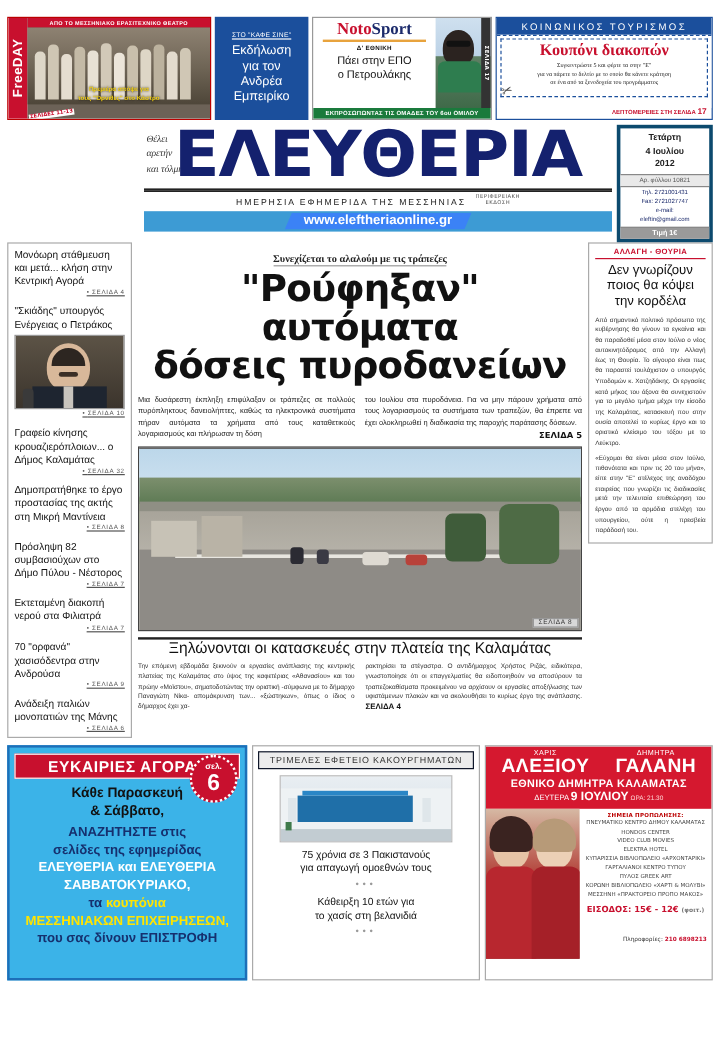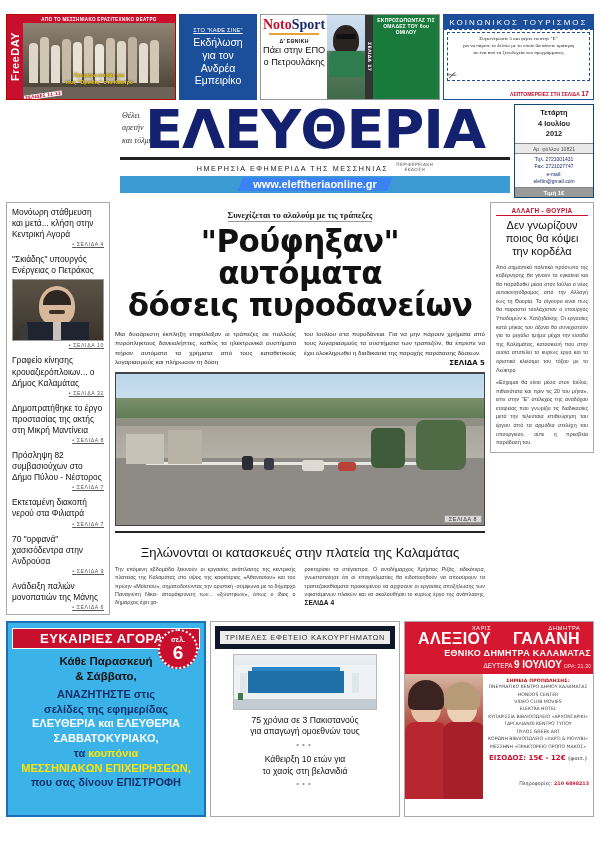--- a/index.html
+++ b/index.html
@@ -56,21 +56,21 @@
   .kafesine {
     width: 78px; background:#1b4f9c; color:#fff; text-align:center;
     display:flex; flex-direction:column; align-items:center; justify-content:center;
     padding: 2px;
     font-family:"Liberation Sans", sans-serif;
   }
   .kafesine .kicker { font-size:5.6px; text-decoration:underline; margin-bottom:3px; letter-spacing:.2px;}
   .kafesine .ln { font-size:10.5px; line-height:1.22; font-weight:500;}
 
   
-  .notosport { width: 180px; border:1px solid #999; background:#fff; display:flex; }
+  .notosport { width: 150px; border:1px solid #999; background:#fff; display:flex; flex-direction:column;}
   .ns-top { display:flex; flex:1; }
   .ns-left { flex:1; text-align:center; padding:3px 2px 0 2px;}
   .ns-logo { font-family:"Liberation Serif", serif; font-weight:bold; font-size:14px; color:#c8102e; line-height:1;}
   .ns-logo .blk { color:#1b2a6b; }
   .ns-rule { height:2px; background:#e8a33d; margin:1px 6px 3px 6px;}
   .ns-kick { font-size:5.2px; font-weight:bold; color:#111; letter-spacing:.3px; font-family:"Liberation Sans", sans-serif;}
   .ns-h { font-size:9.2px; color:#111; line-height:1.22; margin-top:1px; font-family:"Liberation Sans", sans-serif;}
   .ns-photo {
     width:46px; position:relative; overflow:hidden;
     background:linear-gradient(180deg,#cfe0ef 0%,#bcd2e6 42%,#5f7f64 43%,#3f6a49 100%);
@@ -117,21 +117,21 @@
   .mh-sub .t1 { font-size:7.2px; letter-spacing:1.6px; color:#222; font-family:"Liberation Sans", sans-serif;}
   .mh-sub .t2 { font-size:4.4px; letter-spacing:.4px; color:#555; line-height:1.25; text-align:center;}
   .urlbar { margin-top:3px; background:#3d9bd4; height:17px; position:relative; }
   .urlbar .rib {
     position:absolute; left:50%; top:50%; transform:translate(-50%,-50%);
     background:#3b82f6; color:#fff; font-weight:bold; font-size:11px;
     padding:1px 16px; font-family:"Liberation Sans", sans-serif;
     clip-path: polygon(6px 0, 100% 0, calc(100% - 6px) 100%, 0 100%);
   }
 
-  .datebox { border:1px solid #0c4a6e; font-family:"Liberation Sans", sans-serif; }
+  .datebox { border:3px solid #0c4a6e; font-family:"Liberation Sans", sans-serif; }
   .db-date { text-align:center; font-size:7.4px; font-weight:bold; color:#222; padding:3px 2px; line-height:1.45;}
   .db-issue { border-top:1px solid #888; background:#e9e9e9; color:#555; font-size:5.2px; text-align:center; padding:1.5px 0;}
   .db-contact { border-top:1px solid #888; font-size:5px; color:#1b2a6b; text-align:center; padding:2px 0; line-height:1.45;}
   .db-price { border-top:1px solid #888; background:#9a9a9a; color:#fff; font-size:6px; text-align:center; padding:1.5px 0; font-weight:bold;}
 
   
   .body-grid { display:flex; padding: 2px 6px 0 6px; gap:5px; }
   .col-left { width: 104px; }
   .col-main { flex:1; }
   .col-right { width: 104px; }
@@ -167,21 +167,21 @@
 
   .photo-block { border:1px solid #444; margin-top:5px; }
   .pb-cap {
      text-align:center; font-style:italic; font-weight:bold; font-size:10.6px; color:#111;
      padding:3px 2px 3px 2px; font-family:"Liberation Sans", sans-serif;}
   .pb-photo { height:152px; position:relative; overflow:hidden; border-top:1px solid #444;
      background:linear-gradient(180deg,#bcd7ea 0%,#cfe2f0 26%,#8fa87d 27%,#6d8a5e 46%,#9a9a90 47%,#b5b1a4 100%);}
   .pb-page { position:absolute; right:2px; bottom:2px; background:#d8d8d8; border:1px solid #999;
      font-size:5.4px; color:#333; padding:0 4px; letter-spacing:.6px; font-family:"Liberation Sans", sans-serif;}
 
-  .sec2 { margin-top:5px; border-top:2px solid #222; padding-top:13px;}
+  .sec2 { margin-top:5px; border-top:2px solid #222; padding-top:0;}
   .sec2 h3 { text-align:center; font-size:13px; font-weight:500; color:#111; line-height:1.15;
      font-family:"Liberation Sans", sans-serif; }
   .sec2-cols { display:flex; gap:9px; margin-top:4px;}
   .sec2-cols p { flex:1; font-size:5.4px; line-height:1.55; color:#333; text-align:justify;
      font-family:"Liberation Sans", sans-serif;}
   .sec2-cols .pg { font-weight:bold; color:#111; font-size:6.6px; }
 
   
   .rbox { border:1px solid #aaa; padding:4px 5px 5px 5px; }
   .rbox .kick { color:#c8102e; font-size:6.4px; font-weight:bold; text-align:center;
@@ -207,29 +207,29 @@
   .ad-eyk .blu { color:#16306e; }
   .ad-eyk .stamp {
      position:absolute; right:6px; top:6px; width:40px; height:40px; border-radius:50%;
      background:#c8102e; color:#fff; border:2px dotted #fff;
      display:flex; flex-direction:column; align-items:center; justify-content:center; line-height:1;}
   .ad-eyk .stamp .s1 { font-size:7px; font-weight:bold;}
   .ad-eyk .stamp .s2 { font-size:19px; font-weight:bold;}
 
   .ad-court { width:190px; border:1px solid #aaa; background:#fff; padding:4px; text-align:center;
      font-family:"Liberation Sans", sans-serif;}
-  .ad-court .hd { background:#ececec; border:5px solid #0f172a; font-size:7.4px; letter-spacing:.7px;
+  .ad-court .hd { background:#ececec; border:1px solid #0f172a; font-size:7.4px; letter-spacing:.7px;
      color:#333; padding:2px 0;}
   .ad-court .cp { height:56px; margin:5px 18px 0 18px; border:1px solid #bbb; position:relative; overflow:hidden;
      background:linear-gradient(180deg,#e9eef2 0%,#dbe5ec 58%,#c9d4db 100%);}
   .ad-court .ln { font-size:8.6px; color:#111; line-height:1.34; margin-top:5px;}
   .ad-court .dots { color:#999; font-size:8px; letter-spacing:3px; margin:2px 0;}
 
   .ad-conc { flex:1; border:1px solid #aaa; background:#fff; position:relative; overflow:hidden;}
-  .ac-top { background:#d5182f; color:#fff; text-align:right; padding:3px 2px 4px 2px;
+  .ac-top { background:#d5182f; color:#fff; text-align:center; padding:3px 2px 4px 2px;
      font-family:"Liberation Sans", sans-serif;}
   .ac-names { display:flex; justify-content:space-around; align-items:flex-end;}
   .ac-sm { font-size:6px; letter-spacing:.4px;}
   .ac-big { font-size:16px; font-weight:bold; letter-spacing:.4px; line-height:.95;}
   .ac-venue { font-size:9px; font-weight:bold; margin-top:2px; letter-spacing:.3px;}
   .ac-when { font-size:6.4px; margin-top:1px;}
   .ac-when b { font-size:10px;}
   .ac-when .hr { color:#ffd0d0; font-size:5.4px;}
   .ac-body { display:flex; height:125px; }
   .ac-photo { width:78px; position:relative; overflow:hidden;
@@ -299,20 +299,21 @@
           <div class="ns-rail">ΣΕΛΙΔΑ 17</div>
         </div>
       </div>
       <div class="ns-bottom">ΕΚΠΡΟΣΩΠΩΝΤΑΣ ΤΙΣ ΟΜΑΔΕΣ ΤΟΥ 6ου ΟΜΙΛΟΥ</div>
     </div>
 
     <div class="promo-box koupon">
       <div class="kp-top">ΚΟΙΝΩΝΙΚΟΣ ΤΟΥΡΙΣΜΟΣ</div>
       <div class="kp-body">
         <div class="kp-dash"></div>
+        <div class="kp-title">Κουπόνι διακοπών</div>
         <div class="kp-sub">
           <span>Συγκεντρώστε 5 και φέρτε τα στην "Ε"</span><br>
           <span>για να πάρετε το δελτίο με το οποίο θα κάνετε κράτηση</span><br>
           <span>σε ένα από τα ξενοδοχεία του προγράμματος</span>
         </div>
         <div class="scissors">✂</div>
       </div>
       <div class="kp-foot"><span>ΛΕΠΤΟΜΕΡΕΙΕΣ ΣΤΗ ΣΕΛΙΔΑ</span> <b>17</b></div>
     </div>
   </div>

